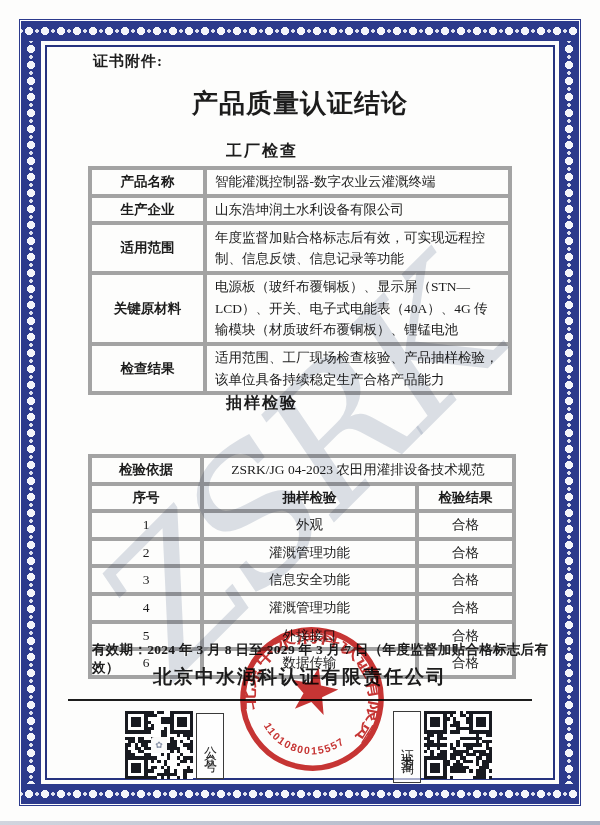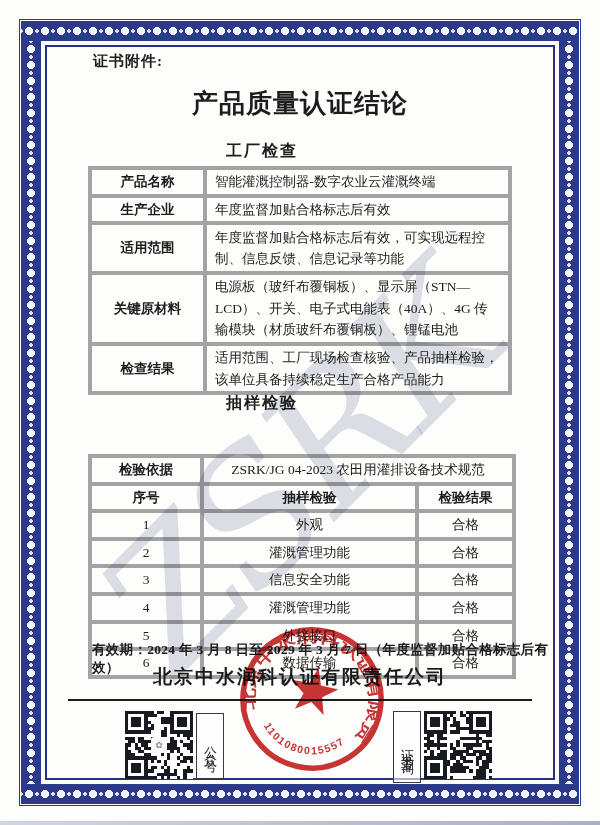--- a/index.html
+++ b/index.html
@@ -114,21 +114,21 @@
           <col class="c-label">
           <col>
         </colgroup>
       <tbody>
           <tr class="h24">
         <th>产品名称</th>
         <td>智能灌溉控制器-数字农业云灌溉终端</td>
       </tr>
       <tr class="h24">
         <th>生产企业</th>
-        <td>年度监督加贴合格标志后有效</td>
+        <td>山东浩坤润土水利设备有限公司</td>
       </tr>
       <tr class="h50">
         <th>适用范围</th>
         <td>年度监督加贴合格标志后有效，可实现远程控制、信息反馈、信息记录等功能</td>
       </tr>
       <tr class="h68">
         <th>关键原材料</th>
         <td>电源板（玻纤布覆铜板）、显示屏（STN—LCD）、开关、电子式电能表（40A）、4G 传输模块（材质玻纤布覆铜板）、锂锰电池</td>
       </tr>
       <tr class="h49">

